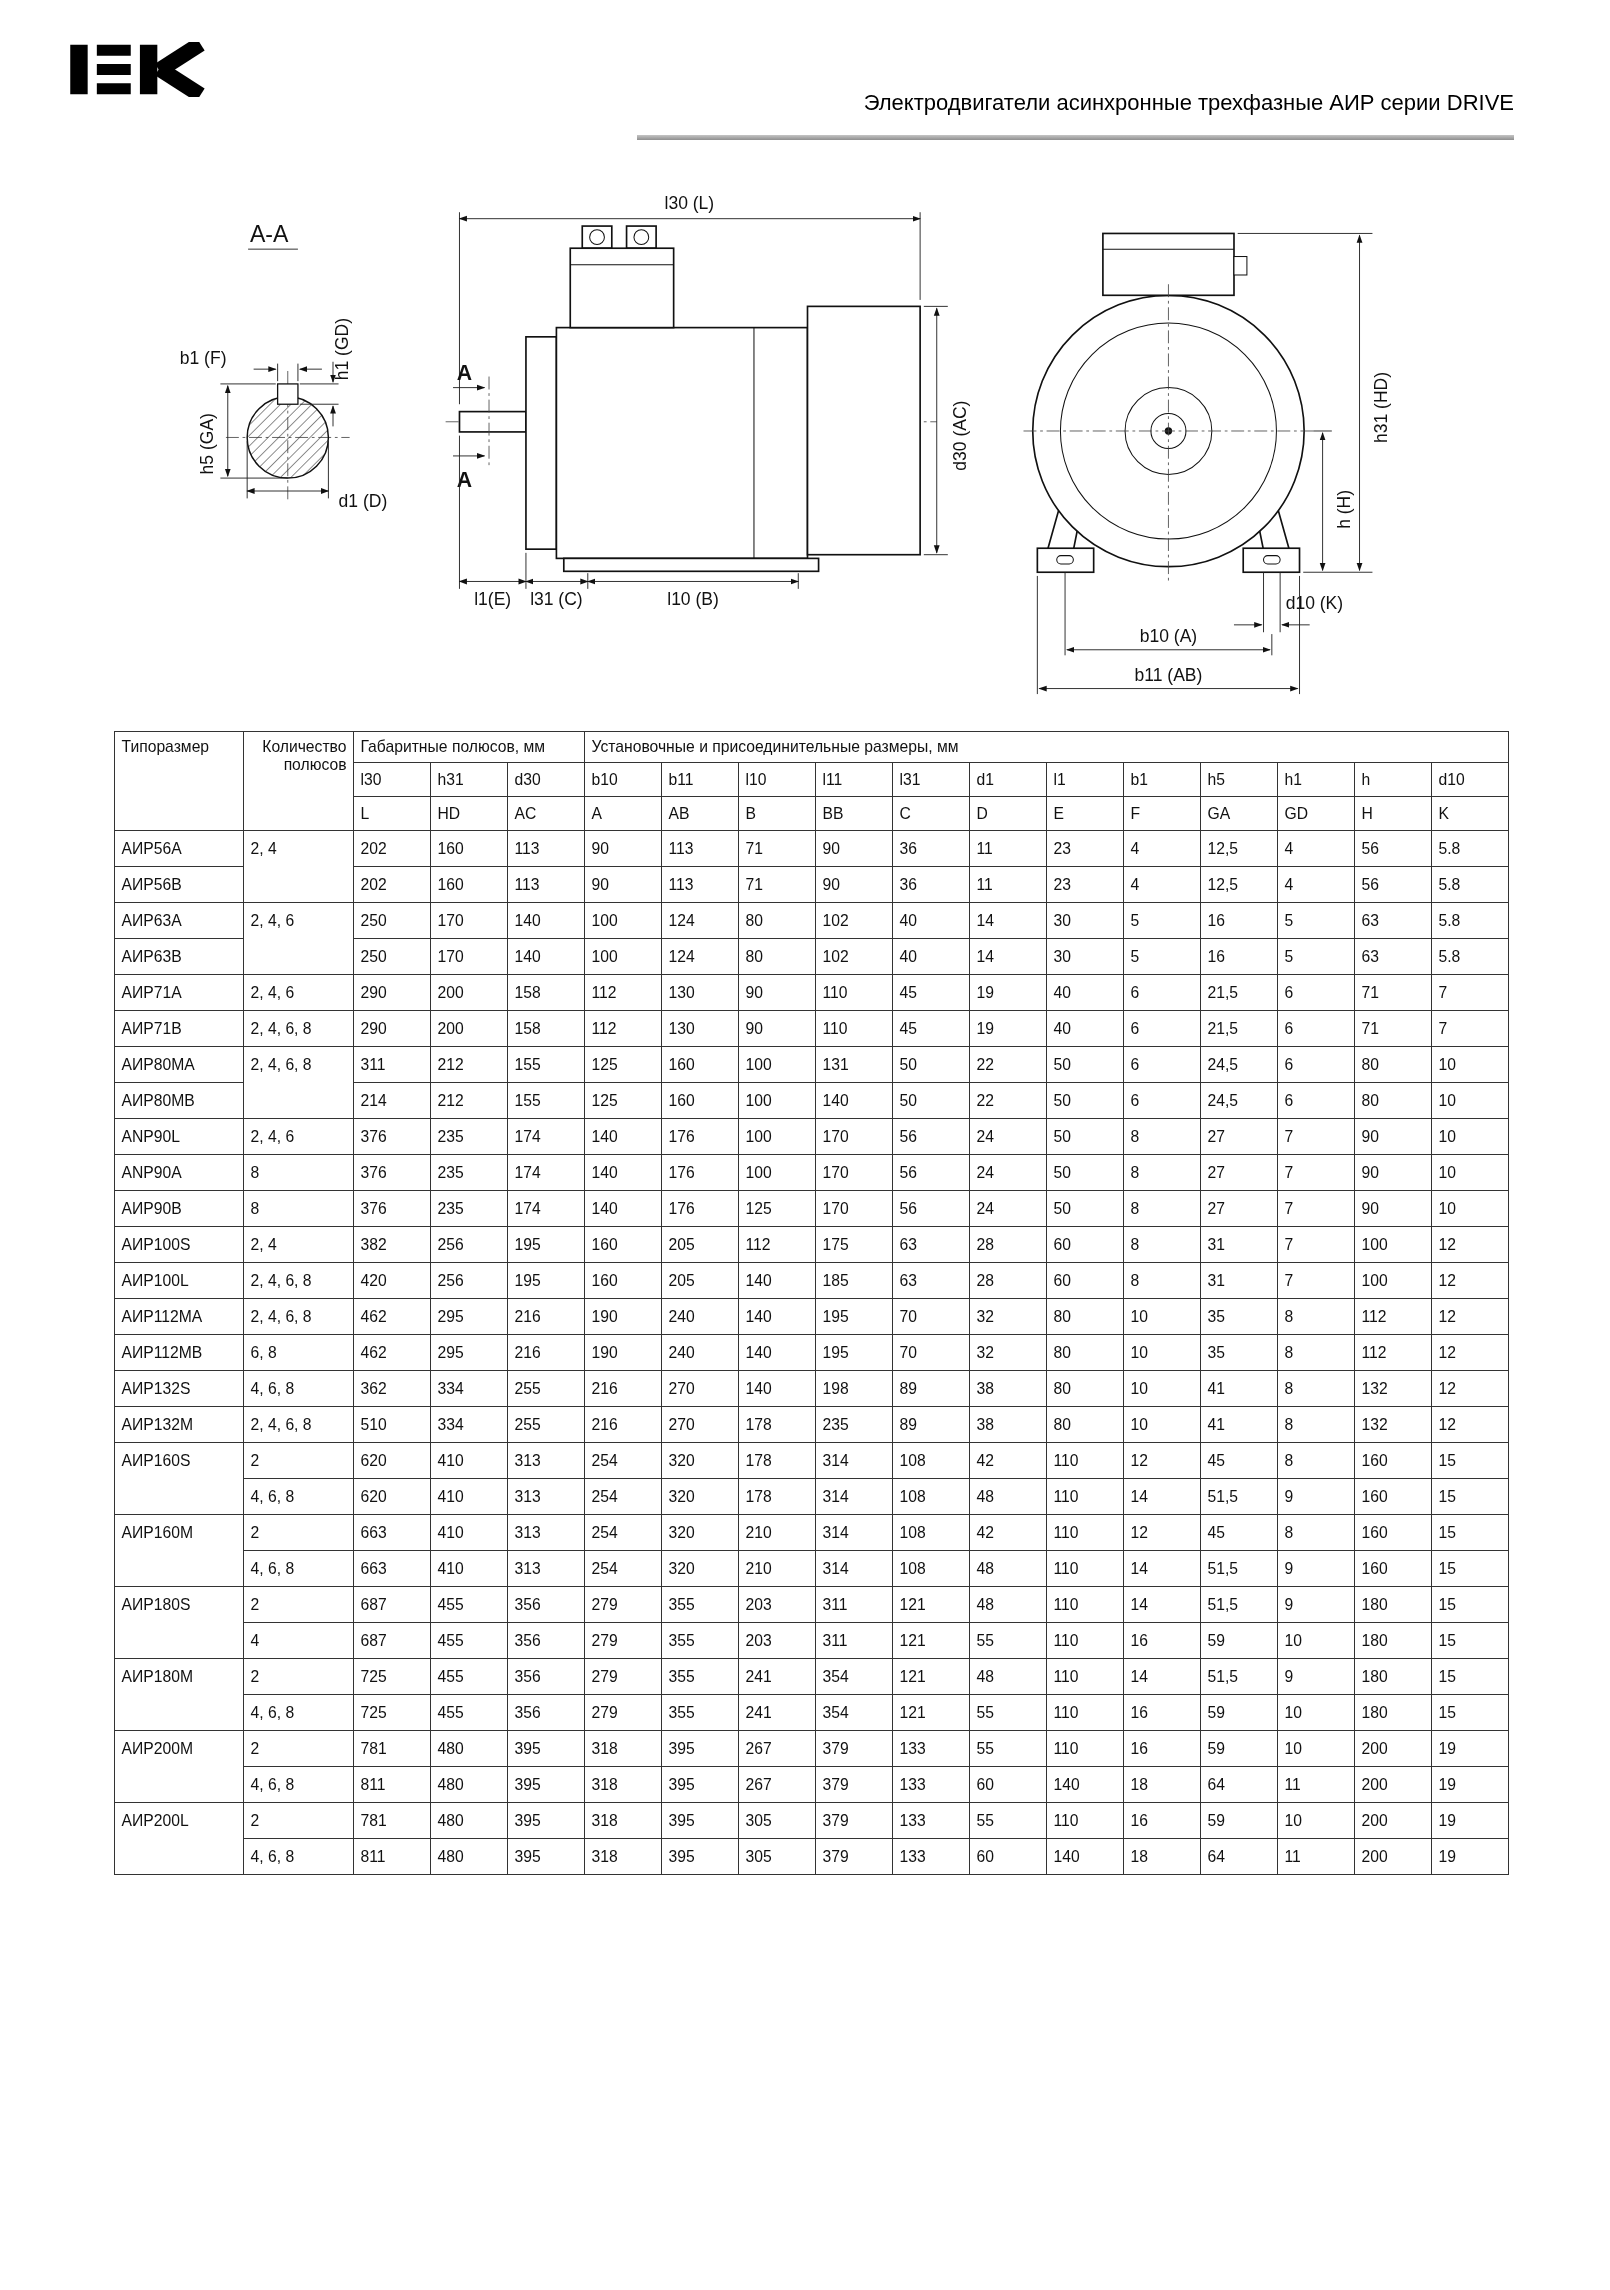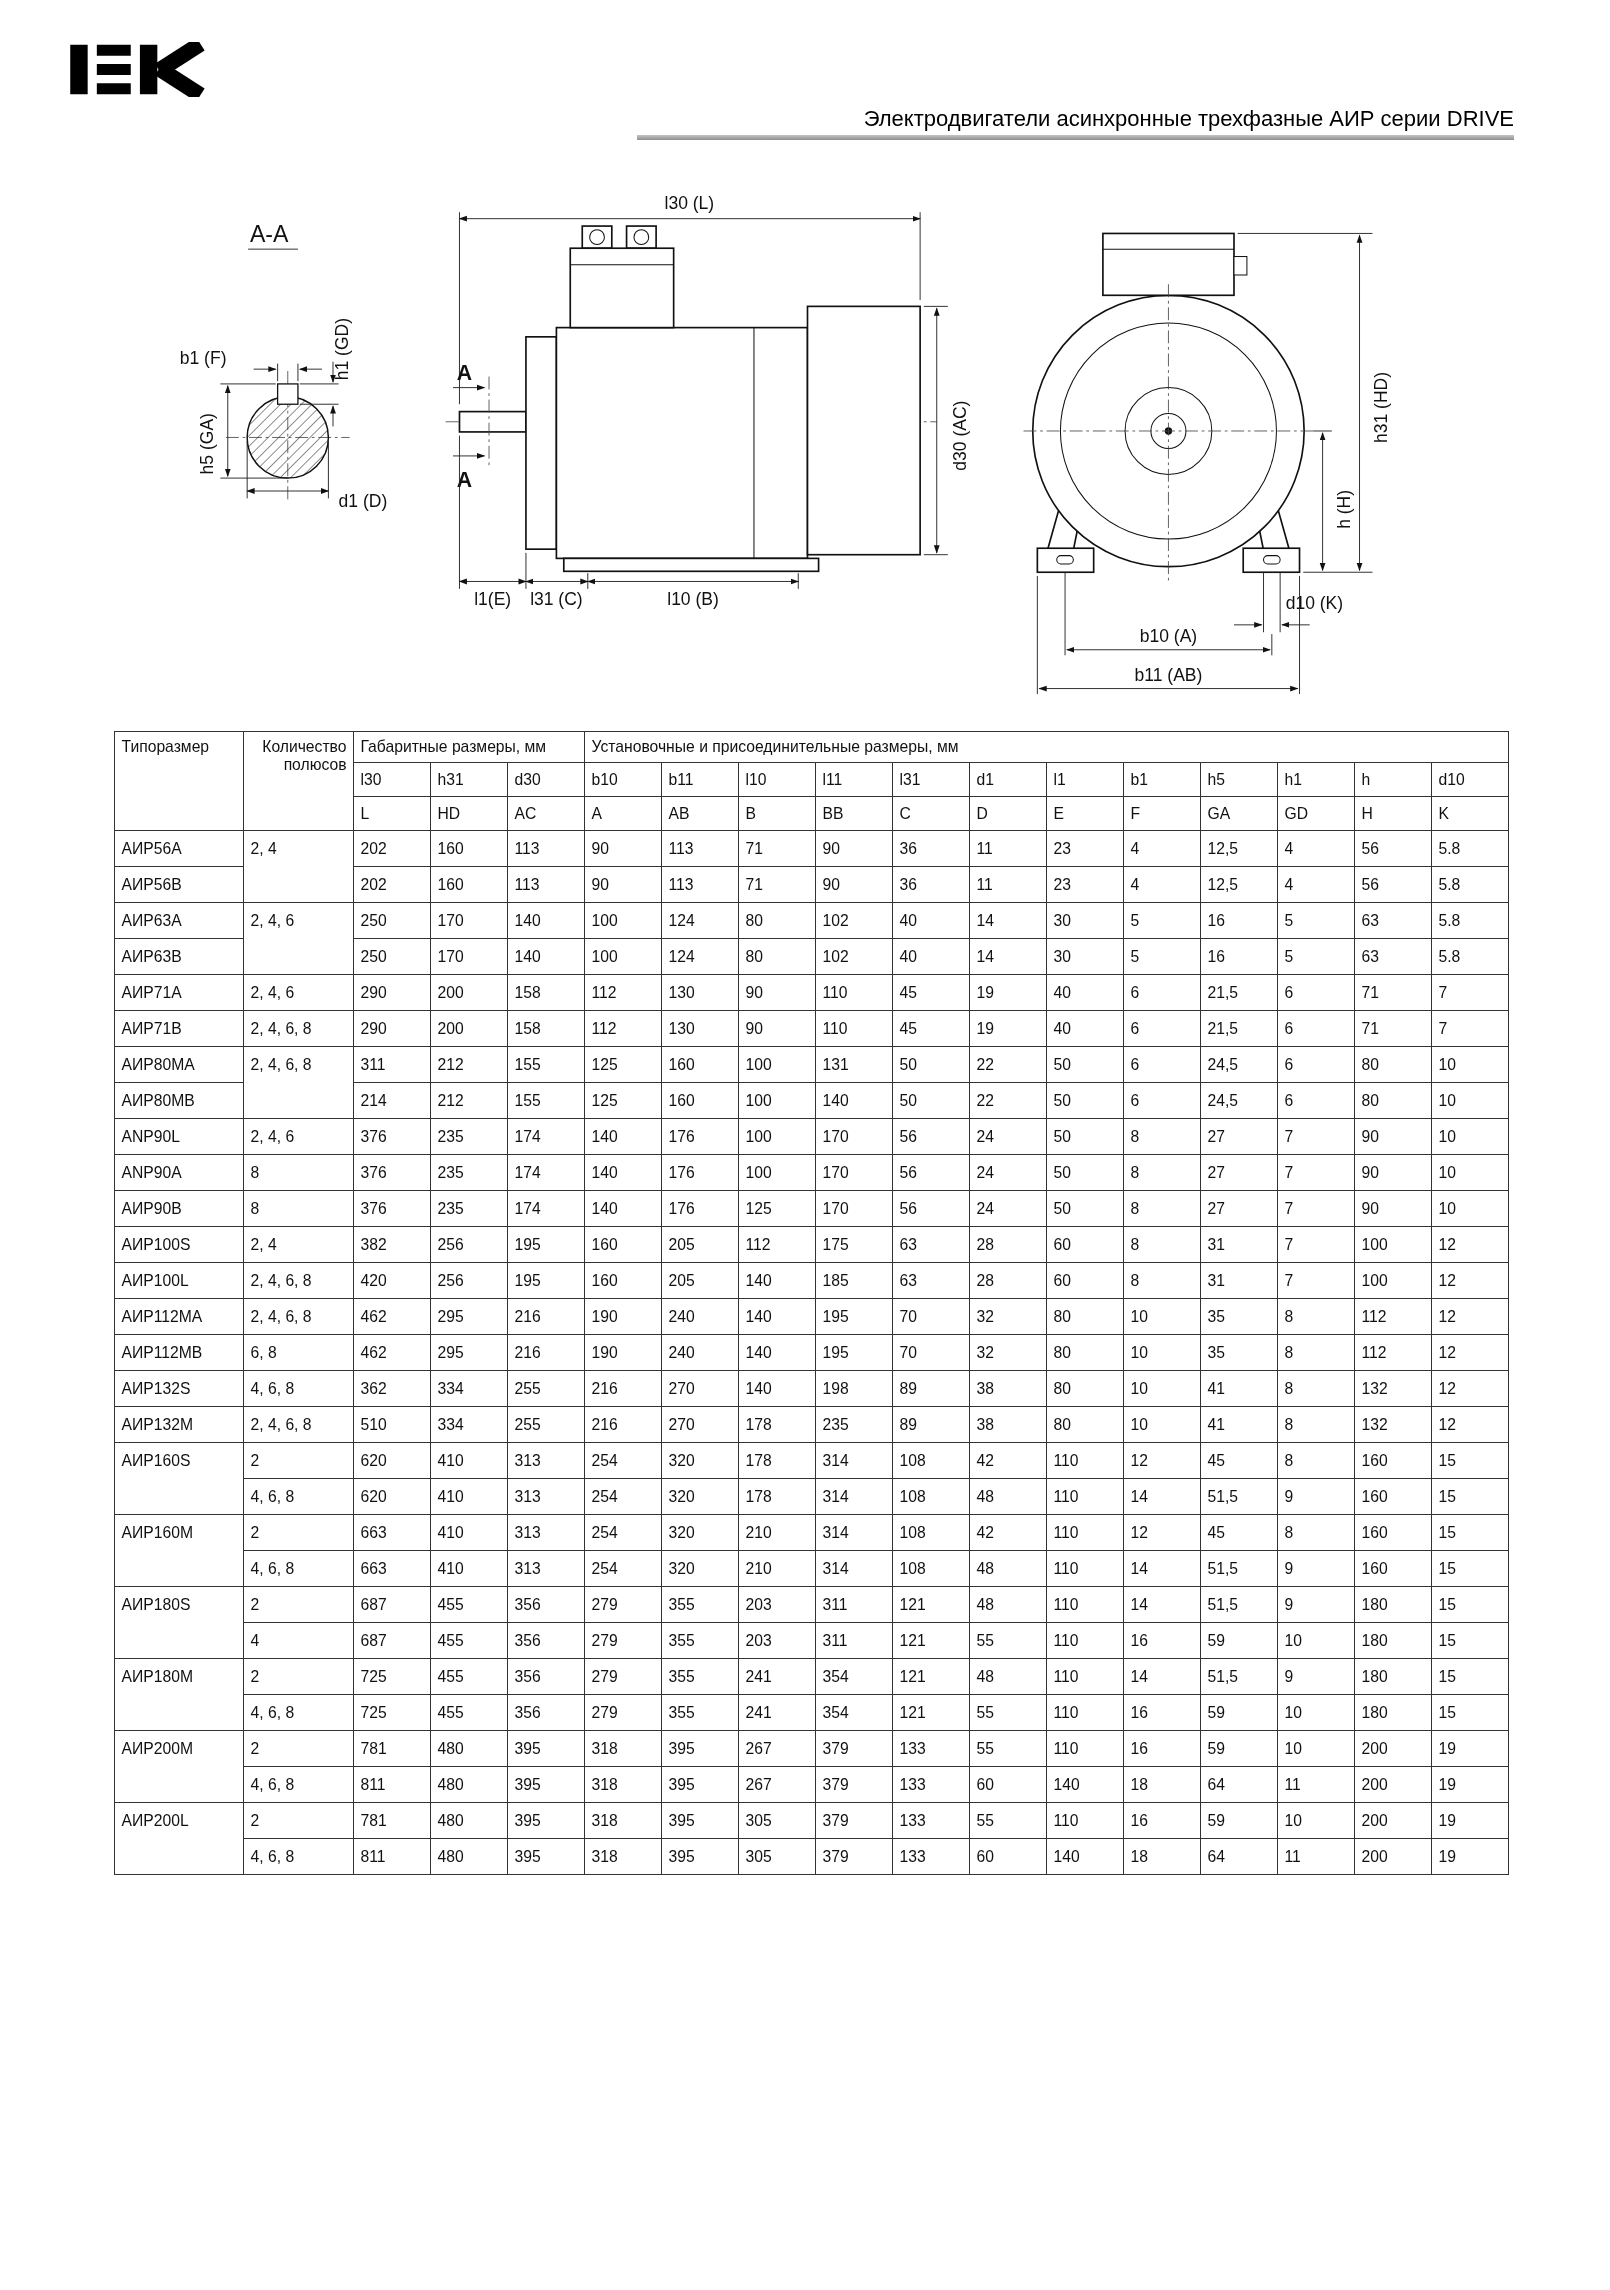--- a/index.html
+++ b/index.html
@@ -2,21 +2,21 @@
 <html style="font-size:14.8px"><head>
 <meta charset="utf-8">
 <style>
   * { margin:0; padding:0; box-sizing:border-box; }
   html,body { background:#fff; }
   .page {
     position:relative; width:1611px; height:2291px; background:#fff;
     font-family:"Liberation Sans", sans-serif; color:#111; overflow:hidden;
   }
   .logo { position:absolute; left:70px; top:42px; }
-  .doc-title { position:absolute; top:90px; right:97px; font-size:22px; color:#000;margin-top:16px; }
+  .doc-title { position:absolute; top:90px; right:97px; font-size:22px; color:#000; }
   .title-rule { position:absolute; left:637px; top:135px; width:877px; height:4.6px;
     background:linear-gradient(#c4c4c4,#8f8f8f); }
   .drawings { position:absolute; left:69px; top:166px; }
 
   svg text { font-family:"Liberation Sans", sans-serif; fill:#111; }
   .pt  { stroke:#111; stroke-width:1.8; }
   .pt2 { stroke:#111; stroke-width:1.1; }
   .el  { stroke:#222; stroke-width:1; }
   .dl  { stroke:#222; stroke-width:1; }
   .cl  { stroke:#444; stroke-width:0.9; stroke-dasharray:14 4 3 4; }
@@ -212,21 +212,21 @@
         <col style="width:77px">
         <col style="width:77px">
       <col style="width:77px">
         <col style="width:77px">
         <col style="width:77px">
     </colgroup>
     <thead>
       <tr data-name="table-header-groups-row">
         <td rowspan="3" data-name="header-typesize">Типоразмер</td>
         <td rowspan="3" data-name="header-poles">Количество полюсов</td>
-        <td colspan="3" data-name="header-overall-group">Габаритные размеры, мм</td>
+        <td colspan="3" data-name="header-overall-group">Габаритные полюсов, мм</td>
         <td colspan="12" data-name="header-mounting-group">Установочные и присоединительные размеры, мм</td>
       </tr>
       <tr data-name="dim-symbol-row">
           <td data-name="dim-symbol-cell">l30</td>
           <td data-name="dim-symbol-cell">h31</td>
           <td data-name="dim-symbol-cell">d30</td>
           <td data-name="dim-symbol-cell">b10</td>
           <td data-name="dim-symbol-cell">b11</td>
           <td data-name="dim-symbol-cell">l10</td>
           <td data-name="dim-symbol-cell">l11</td>

